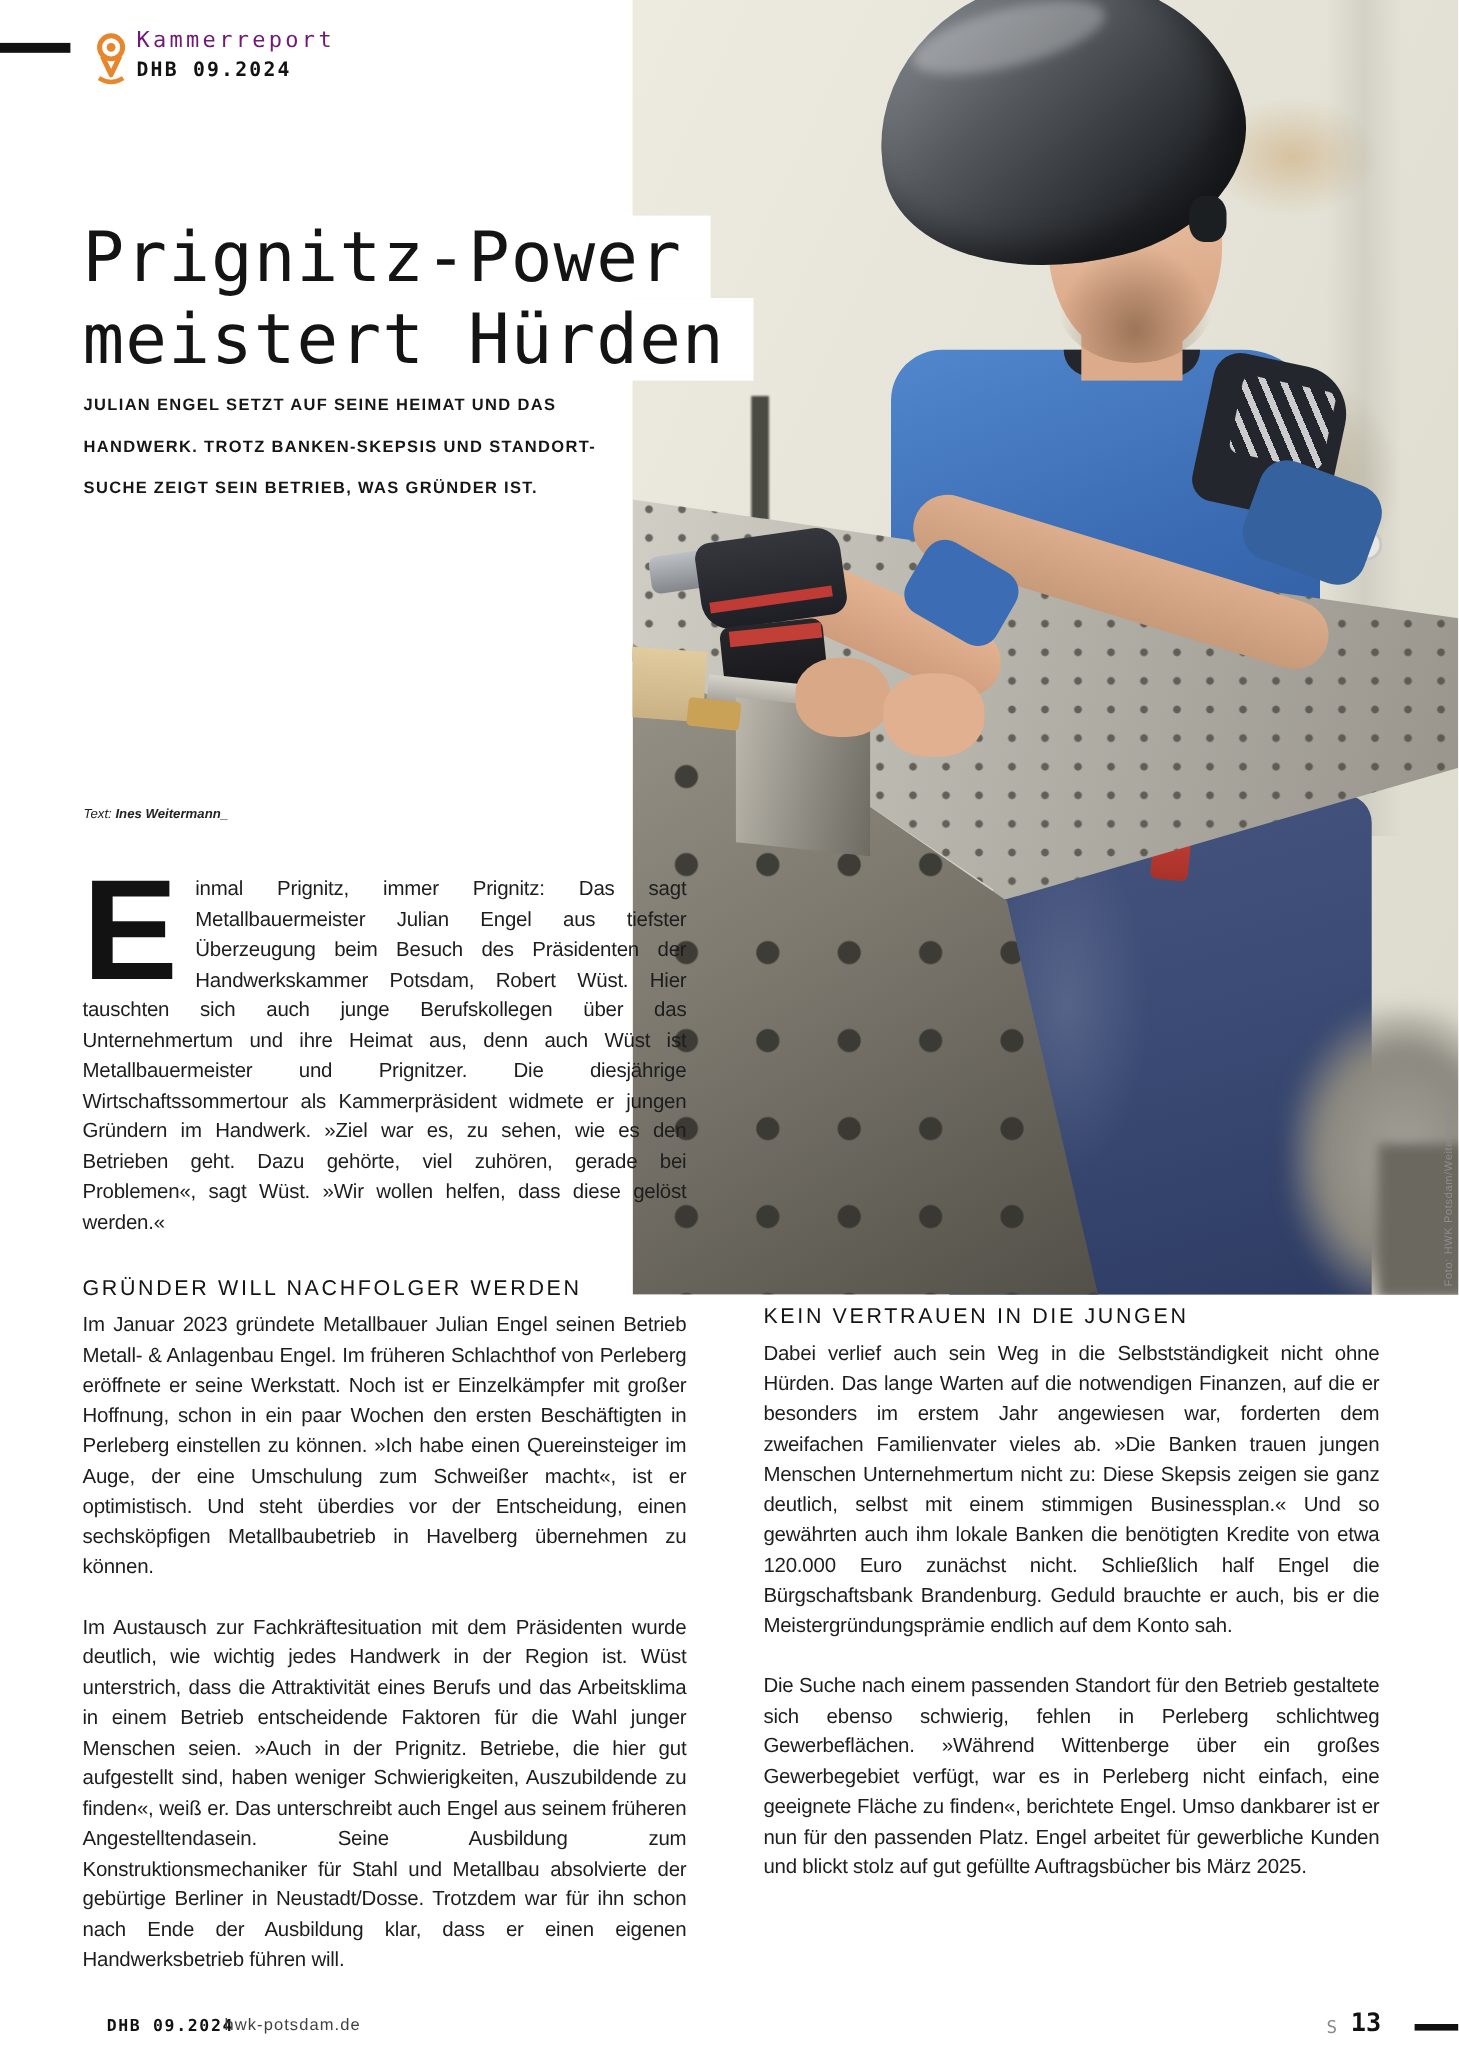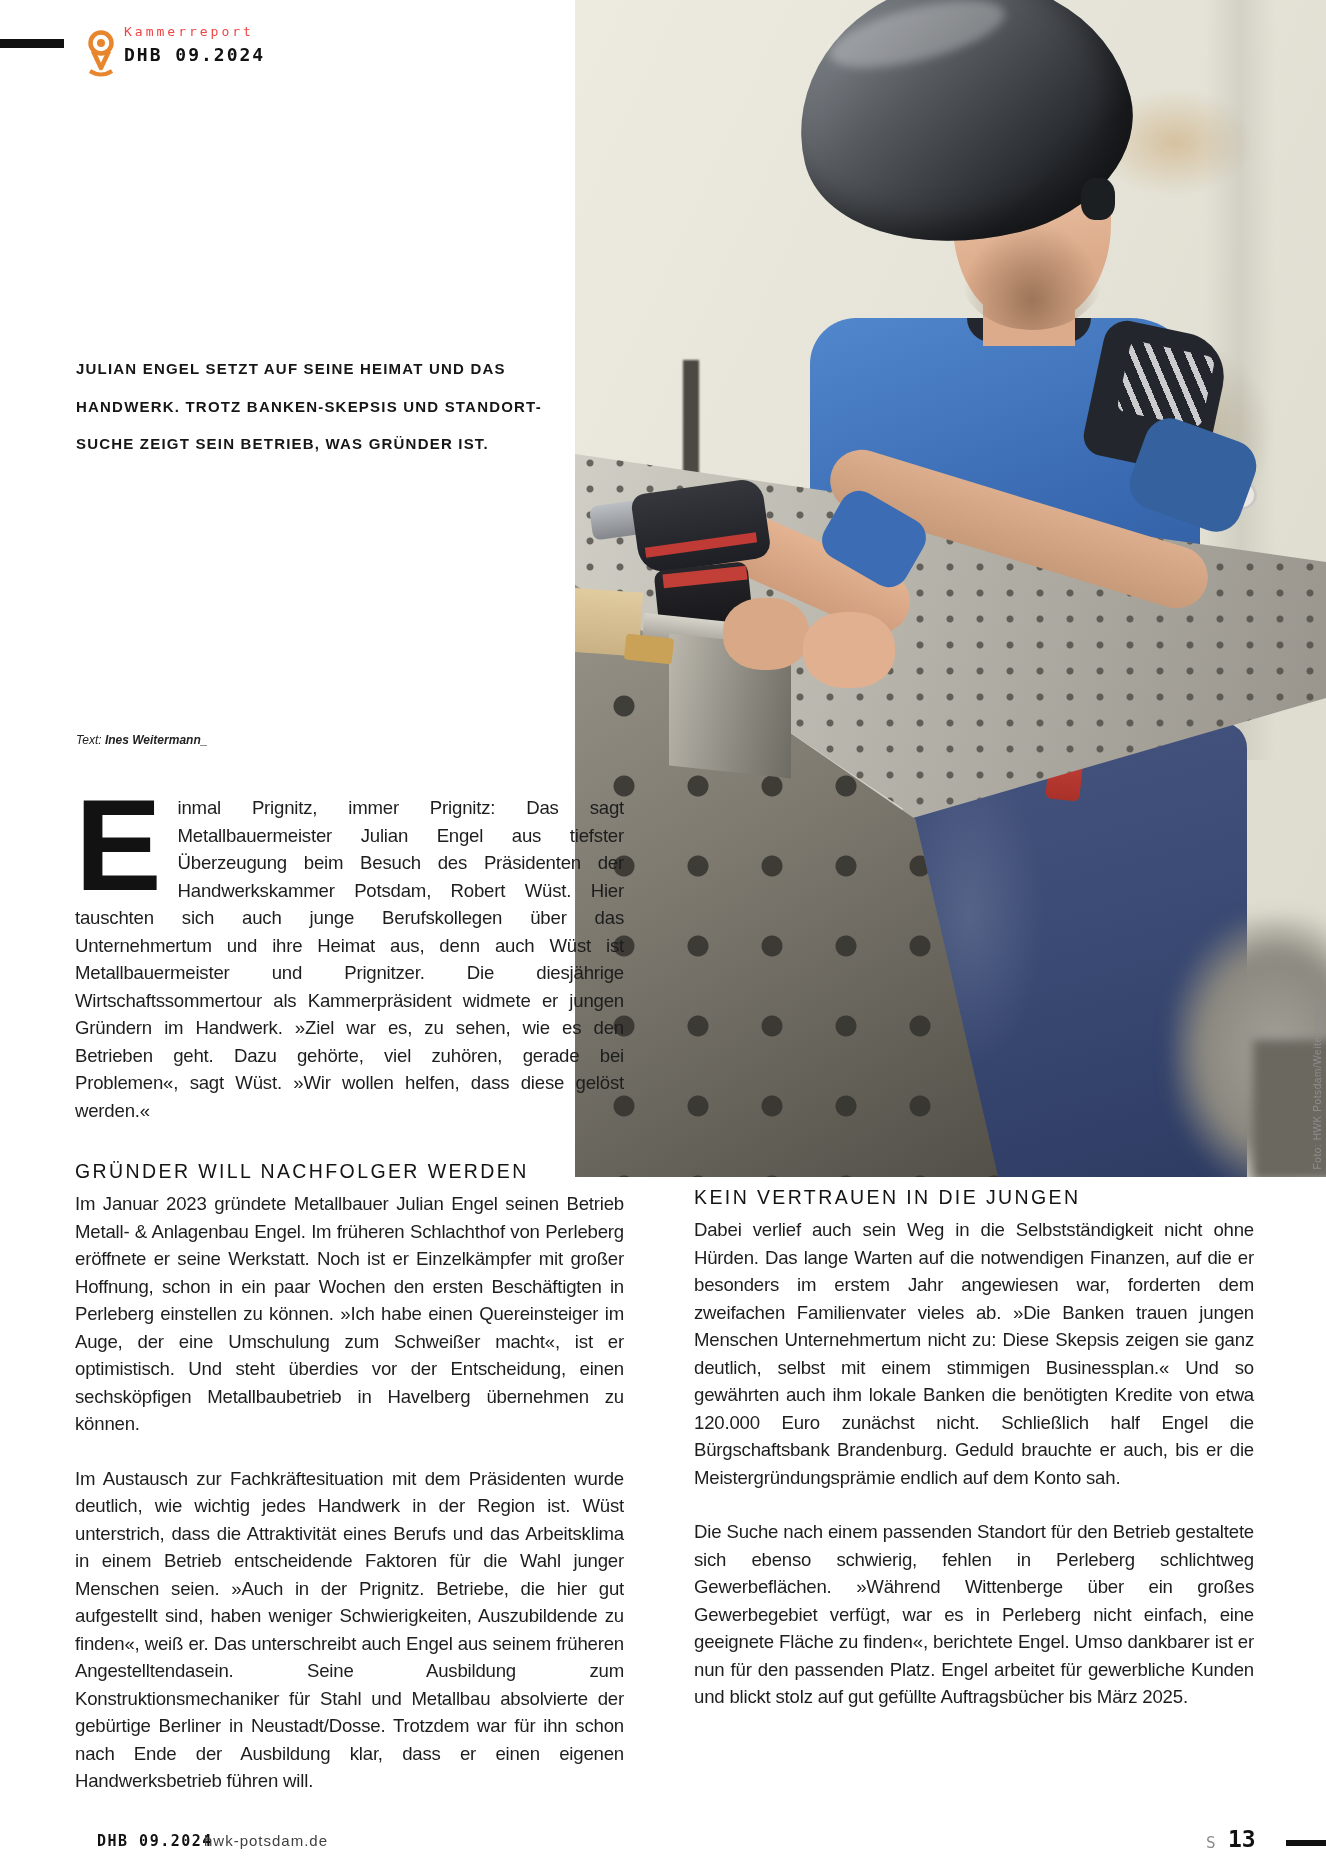--- a/index.html
+++ b/index.html
@@ -8,21 +8,21 @@
   .abs{position:absolute;}
 
   
   .tick-left{left:0;top:39px;width:64px;height:9px;background:#111;}
   .tick-right{right:0;top:1840px;width:40px;height:6px;background:#111;}
 
   
   .header{left:84px;top:24px;}
   .pin{position:absolute;left:0;top:4px;width:34px;height:52px;}
   .header-text{margin-left:40px;}
-  .kicker{font-family:"DejaVu Sans Mono",monospace;font-size:13px;letter-spacing:3px;color:#ef4444;}
+  .kicker{font-family:"DejaVu Sans Mono",monospace;font-size:20px;letter-spacing:3px;color:#701a75;}
   .edition{font-family:"DejaVu Sans Mono",monospace;font-weight:bold;font-size:18px;letter-spacing:2px;color:#121212;margin-top:5px;}
 
   
   .photo{left:575px;top:0;width:751px;height:1177px;overflow:hidden;
          background:linear-gradient(115deg,#edebdf 0%,#e6e4d8 40%,#dcdacd 100%);}
   .photo *{position:absolute;}
   .wall-stain1{left:515px;top:85px;width:170px;height:115px;background:radial-gradient(ellipse,rgba(190,140,70,.38),transparent 65%);filter:blur(2px);}
   .wall-stain2{left:540px;top:340px;width:160px;height:190px;background:radial-gradient(ellipse,rgba(150,130,95,.45),transparent 68%);filter:blur(2px);}
   .wall-streak{left:630px;top:0;width:70px;height:760px;background:linear-gradient(to right,transparent,rgba(110,110,100,.14),transparent);}
   .post{left:108px;top:360px;width:16px;height:195px;background:#4a4942;filter:blur(1px);}
@@ -207,20 +207,24 @@
     <div class="clamp-tip"></div>
     <div class="hand1"></div>
     <div class="hand2"></div>
 
     <div class="machine-blur"></div>
     <div class="machine-dark"></div>
 
     <div class="photo-credit">Foto: HWK Potsdam/Weitermann</div>
   </div>
 
+  <div class="abs headline">
+    <div class="hl-line">Prignitz-Power</div>
+    <div class="hl-line">meistert Hürden</div>
+  </div>
 
   <div class="abs standfirst">
     <div>JULIAN ENGEL SETZT AUF SEINE HEIMAT UND DAS</div>
     <div>HANDWERK. TROTZ BANKEN-SKEPSIS UND STANDORT-</div>
     <div>SUCHE ZEIGT SEIN BETRIEB, WAS GRÜNDER IST.</div>
   </div>
 
   <div class="abs byline"><span>Text: </span><b>Ines Weitermann_</b></div>
 
   <div class="abs col-left">

